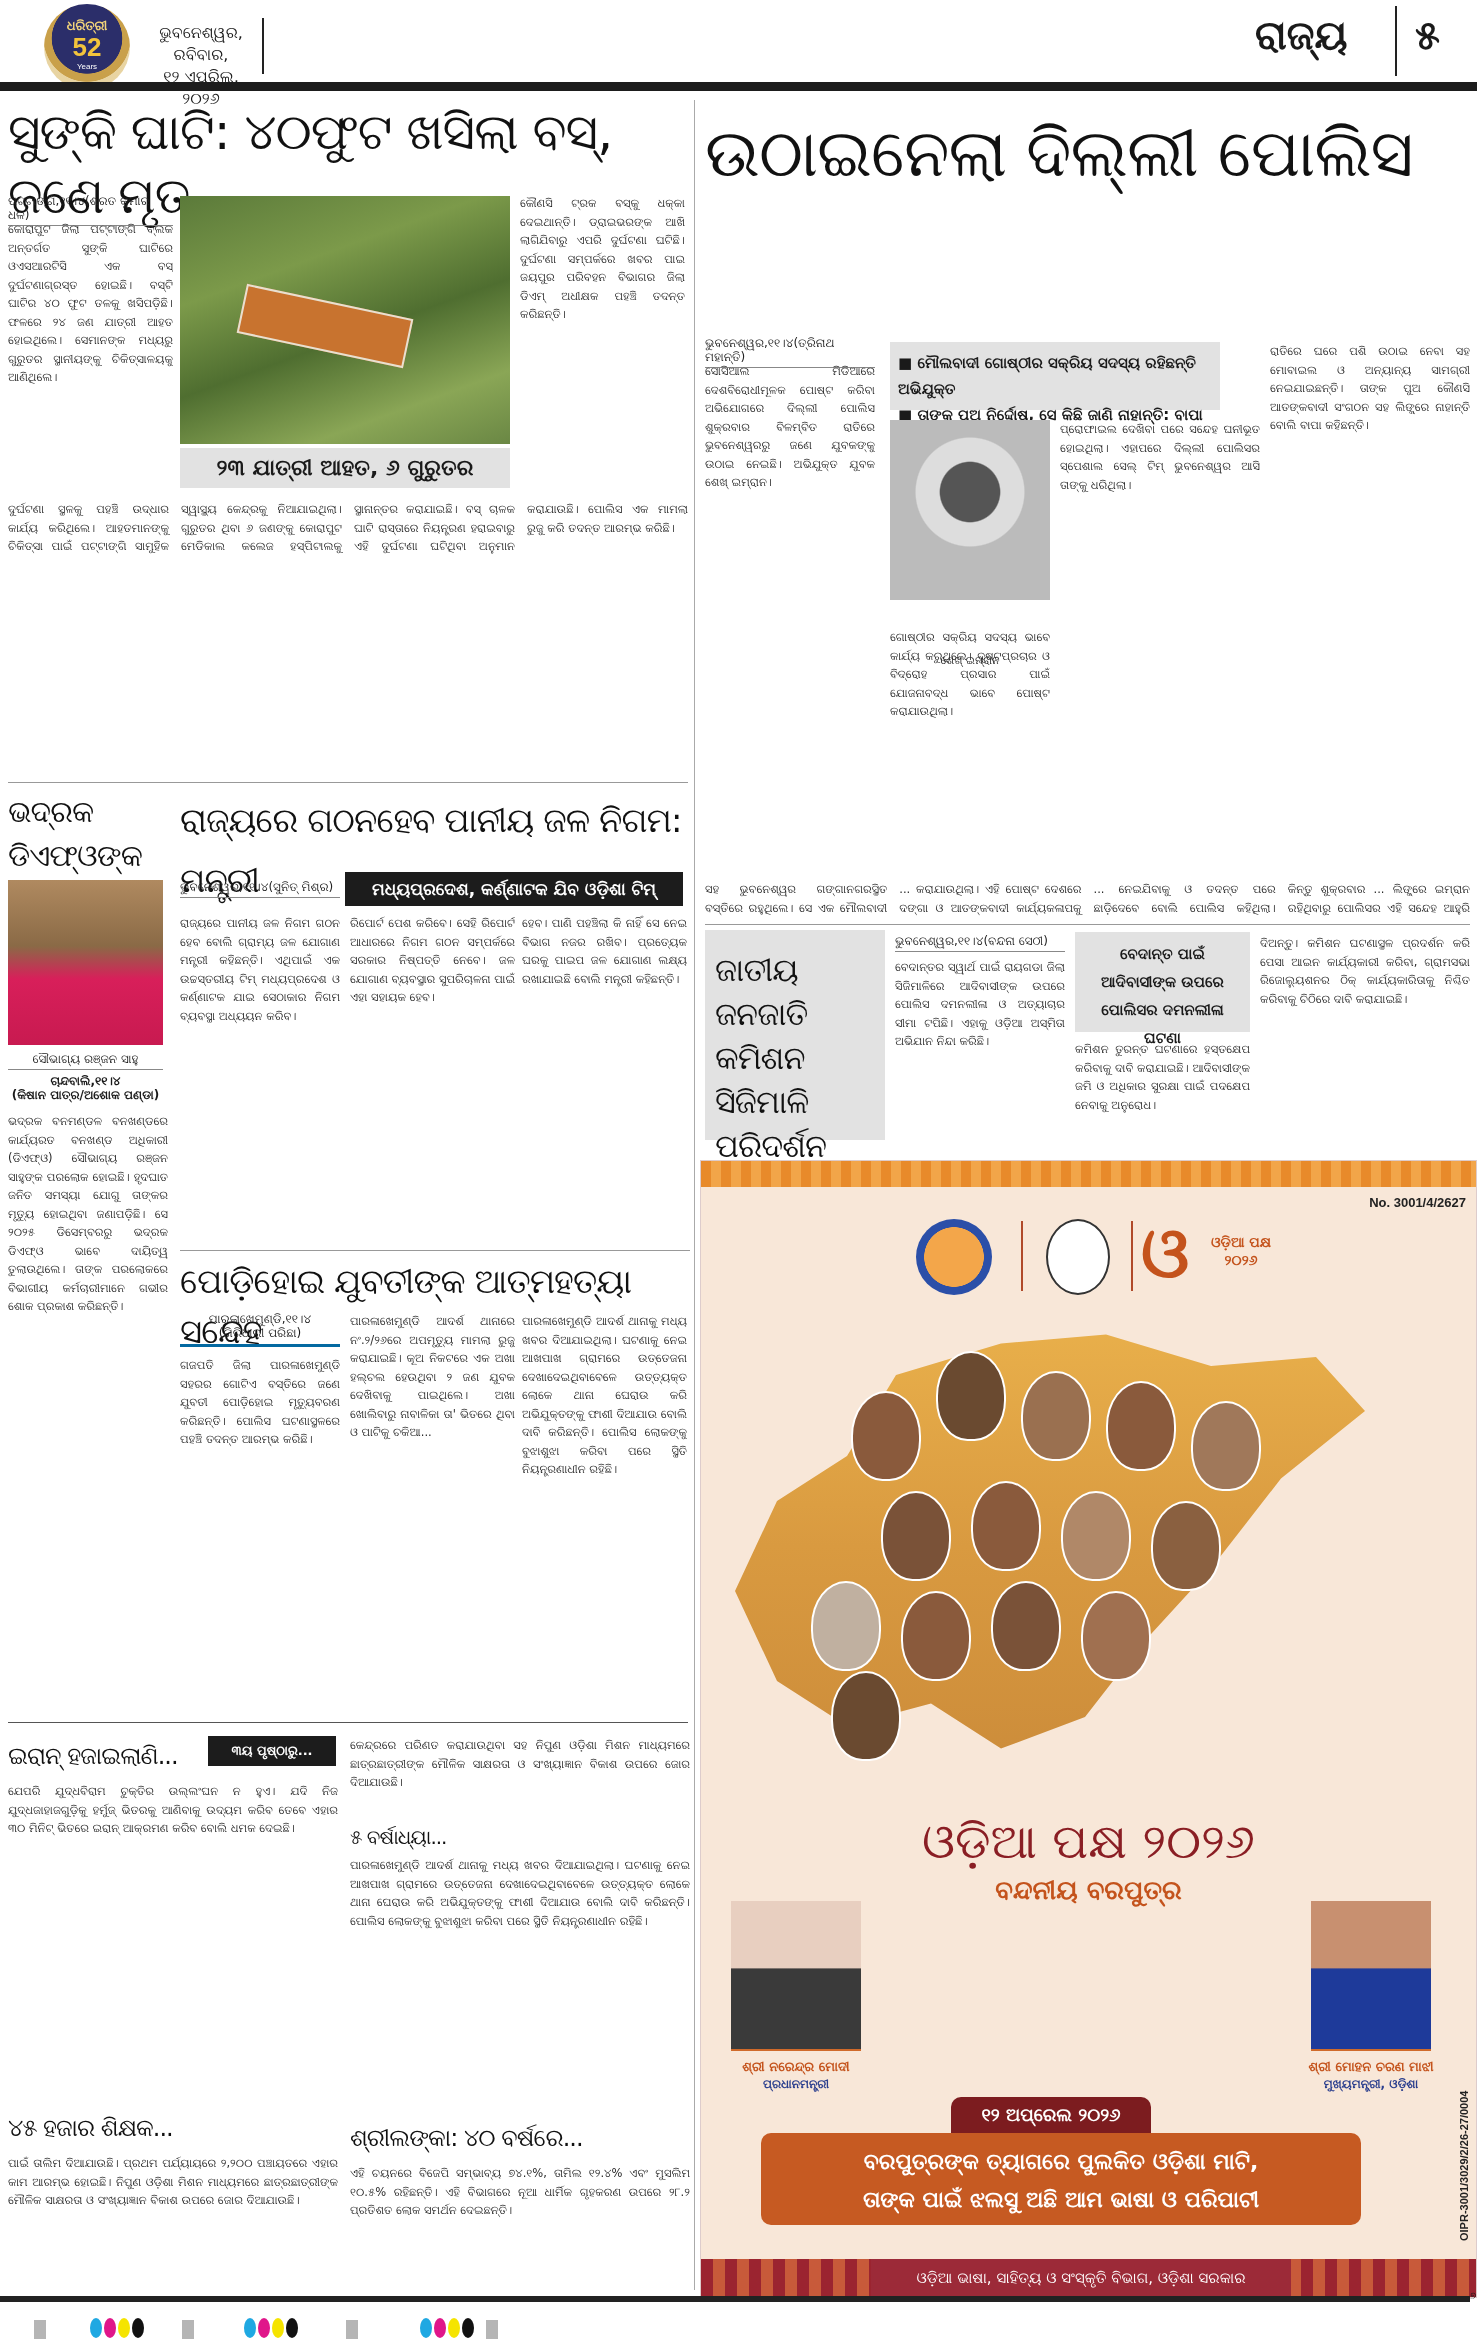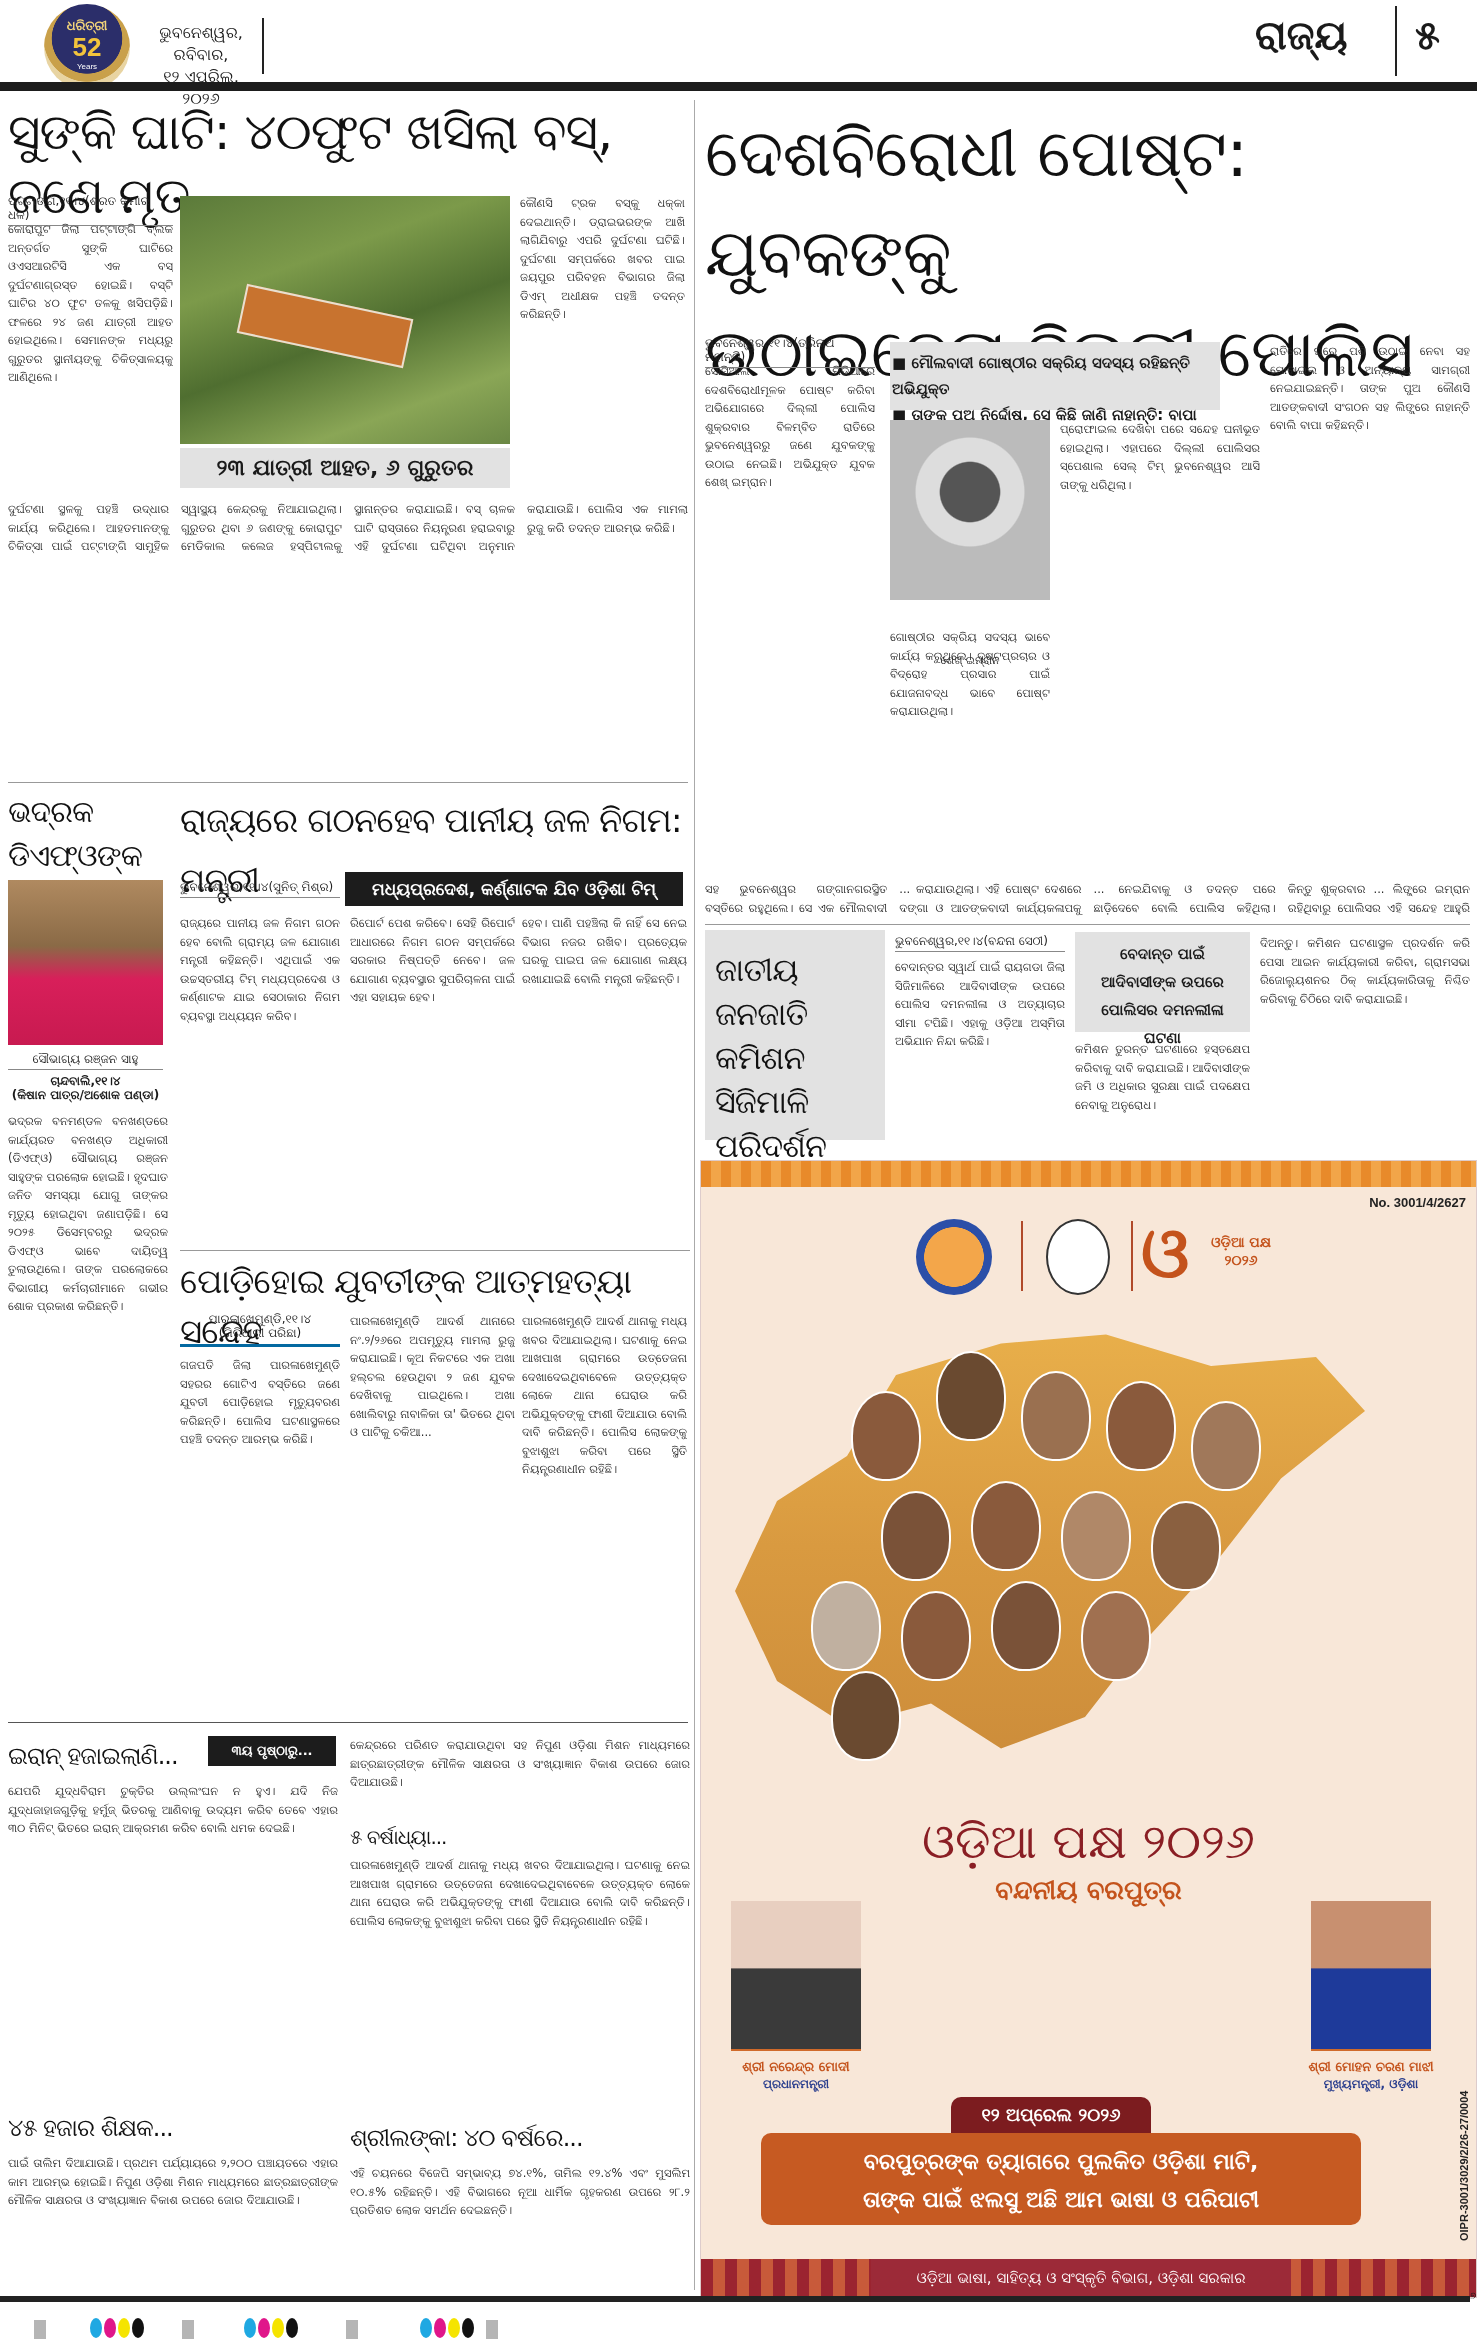--- a/index.html
+++ b/index.html
@@ -120,25 +120,24 @@
 <div class="abs col-text" style="left:8px;top:2154px;width:330px;height:130px;">ପାଇଁ ତାଲିମ ଦିଆଯାଉଛି। ପ୍ରଥମ ପର୍ଯ୍ୟାୟରେ ୨,୨୦୦ ପଞ୍ଚାୟତରେ ଏହାର କାମ ଆରମ୍ଭ ହୋଇଛି। ନିପୁଣ ଓଡ଼ିଶା ମିଶନ ମାଧ୍ୟମରେ ଛାତ୍ରଛାତ୍ରୀଙ୍କ ମୌଳିକ ସାକ୍ଷରତା ଓ ସଂଖ୍ୟାଜ୍ଞାନ ବିକାଶ ଉପରେ ଜୋର ଦିଆଯାଉଛି।</div>
 
 <div class="abs col-text" style="left:350px;top:1736px;width:340px;height:84px;">କେନ୍ଦ୍ରରେ ପରିଣତ କରାଯାଉଥିବା ସହ ନିପୁଣ ଓଡ଼ିଶା ମିଶନ ମାଧ୍ୟମରେ ଛାତ୍ରଛାତ୍ରୀଙ୍କ ମୌଳିକ ସାକ୍ଷରତା ଓ ସଂଖ୍ୟାଜ୍ଞାନ ବିକାଶ ଉପରେ ଜୋର ଦିଆଯାଉଛି।</div>
 <div class="abs headline" style="left:350px;top:1820px;width:340px;font-size:20px;line-height:34px;">୫ ବର୍ଷାଧ୍ୟା...</div>
 <div class="abs col-text" style="left:350px;top:1856px;width:340px;height:250px;">ପାରଳାଖେମୁଣ୍ଡି ଆଦର୍ଶ ଥାନାକୁ ମଧ୍ୟ ଖବର ଦିଆଯାଇଥିଲା। ଘଟଣାକୁ ନେଇ ଆଖପାଖ ଗ୍ରାମରେ ଉତ୍ତେଜନା ଦେଖାଦେଇଥିବାବେଳେ ଉତ୍ତ୍ୟକ୍ତ ଲୋକେ ଥାନା ଘେରାଉ କରି ଅଭିଯୁକ୍ତଙ୍କୁ ଫାଶୀ ଦିଆଯାଉ ବୋଲି ଦାବି କରିଛନ୍ତି। ପୋଲିସ ଲୋକଙ୍କୁ ବୁଝାଶୁଝା କରିବା ପରେ ସ୍ଥିତି ନିୟନ୍ତ୍ରଣାଧୀନ ରହିଛି।</div>
 <div class="abs headline" style="left:350px;top:2118px;width:340px;font-size:24px;line-height:40px;">ଶ୍ରୀଲଙ୍କା: ୪୦ ବର୍ଷରେ...</div>
 <div class="abs col-text" style="left:350px;top:2164px;width:340px;height:120px;">ଏହି ଚୟନରେ ବିଜେପି ସମ୍ଭାବ୍ୟ ୭୪.୧%, ତାମିଲ ୧୨.୪% ଏବଂ ମୁସଲିମ ୧୦.୫% ରହିଛନ୍ତି। ଏହି ବିଭାଗରେ ନୂଆ ଧାର୍ମିକ ଗୃହକରଣ ଉପରେ ୨୮.୨ ପ୍ରତିଶତ ଲୋକ ସମର୍ଥନ ଦେଇଛନ୍ତି।</div>
 
 <div class="abs vr" style="left:694px;top:100px;height:2190px;"></div>
 <div class="abs headline" style="left:705px;top:104px;width:765px;font-size:66px;line-height:100px;">
-  <div>ଦେଶବିରୋଧୀ ପୋଷ୍ଟ: ଯୁବକଙ୍କୁ</div>
   <div>ଉଠାଇନେଲା ଦିଲ୍ଲୀ ପୋଲିସ</div>
 </div>
 <div class="abs byline" style="left:705px;top:336px;width:170px;">ଭୁବନେଶ୍ୱର,୧୧।୪(ତ୍ରିନାଥ ମହାନ୍ତି)</div>
-<div class="abs gray-box" style="left:890px;top:342px;width:330px;height:68px;padding:8px 2px;font-size:15px;font-weight:bold;line-height:26px;">
+<div class="abs gray-box" style="left:890px;top:342px;width:330px;height:68px;padding:8px 8px;font-size:15px;font-weight:bold;line-height:26px;">
   <div>■ <span>ମୌଲବାଦୀ ଗୋଷ୍ଠୀର ସକ୍ରିୟ ସଦସ୍ୟ ରହିଛନ୍ତି ଅଭିଯୁକ୍ତ</span></div>
   <div>■ <span>ତାଙ୍କ ପୁଅ ନିର୍ଦ୍ଦୋଷ, ସେ କିଛି ଜାଣି ନାହାନ୍ତି: ବାପା</span></div>
 </div>
 <div class="abs col-text" style="left:705px;top:362px;width:170px;height:510px;">ସୋସିଆଲ ମିଡିଆରେ ଦେଶବିରୋଧୀମୂଳକ ପୋଷ୍ଟ କରିବା ଅଭିଯୋଗରେ ଦିଲ୍ଲୀ ପୋଲିସ ଶୁକ୍ରବାର ବିଳମ୍ବିତ ରାତିରେ ଭୁବନେଶ୍ୱରରୁ ଜଣେ ଯୁବକଙ୍କୁ ଉଠାଇ ନେଇଛି। ଅଭିଯୁକ୍ତ ଯୁବକ ଶେଖ୍ ଇମ୍ରାନ।</div>
 <div class="abs portrait-youth" style="left:890px;top:420px;width:160px;height:180px;"></div>
 <div class="abs" style="left:890px;top:606px;width:160px;font-size:11px;text-align:center;margin-top:48px;">ଶେଖ୍ ଇମ୍ରାନ</div>
 <div class="abs col-text" style="left:890px;top:628px;width:160px;height:244px;">ଗୋଷ୍ଠୀର ସକ୍ରିୟ ସଦସ୍ୟ ଭାବେ କାର୍ଯ୍ୟ କରୁଥିଲେ। ଦୁଷ୍ଟପ୍ରଚାର ଓ ବିଦ୍ରୋହ ପ୍ରସାର ପାଇଁ ଯୋଜନାବଦ୍ଧ ଭାବେ ପୋଷ୍ଟ କରାଯାଉଥିଲା।</div>
 <div class="abs col-text" style="left:1060px;top:420px;width:200px;height:452px;">ପ୍ରୋଫାଇଲ ଦେଖିବା ପରେ ସନ୍ଦେହ ଘନୀଭୂତ ହୋଇଥିଲା। ଏହାପରେ ଦିଲ୍ଲୀ ପୋଲିସର ସ୍ପେଶାଲ ସେଲ୍ ଟିମ୍ ଭୁବନେଶ୍ୱର ଆସି ତାଙ୍କୁ ଧରିଥିଲା।</div>
 <div class="abs col-text" style="left:1270px;top:342px;width:200px;height:530px;">ରାତିରେ ଘରେ ପଶି ଉଠାଇ ନେବା ସହ ମୋବାଇଲ ଓ ଅନ୍ୟାନ୍ୟ ସାମଗ୍ରୀ ନେଇଯାଇଛନ୍ତି। ତାଙ୍କ ପୁଅ କୌଣସି ଆତଙ୍କବାଦୀ ସଂଗଠନ ସହ ଲିଙ୍କ୍ରେ ନାହାନ୍ତି ବୋଲି ବାପା କହିଛନ୍ତି।</div>
 <div class="abs col-text" style="left:705px;top:880px;width:765px;height:40px;column-count:4;column-gap:12px;">ସହ ଭୁବନେଶ୍ୱର ଗଙ୍ଗାନଗରସ୍ଥିତ ବସ୍ତିରେ ରହୁଥିଲେ। ସେ ଏକ ମୌଲବାଦୀ ... କରାଯାଉଥିଲା। ଏହି ପୋଷ୍ଟ ଦେଶରେ ଦଙ୍ଗା ଓ ଆତଙ୍କବାଦୀ କାର୍ଯ୍ୟକଳାପକୁ ... ନେଇଯିବାକୁ ଓ ତଦନ୍ତ ପରେ ଛାଡ଼ିଦେବେ ବୋଲି ପୋଲିସ କହିଥିଲା। କିନ୍ତୁ ଶୁକ୍ରବାର ... ଲିଙ୍କ୍ରେ ଇମ୍ରାନ ରହିଥିବାରୁ ପୋଲିସର ଏହି ସନ୍ଦେହ ଆହୁରି ବଢ଼ିଯାଇଛି।</div>

